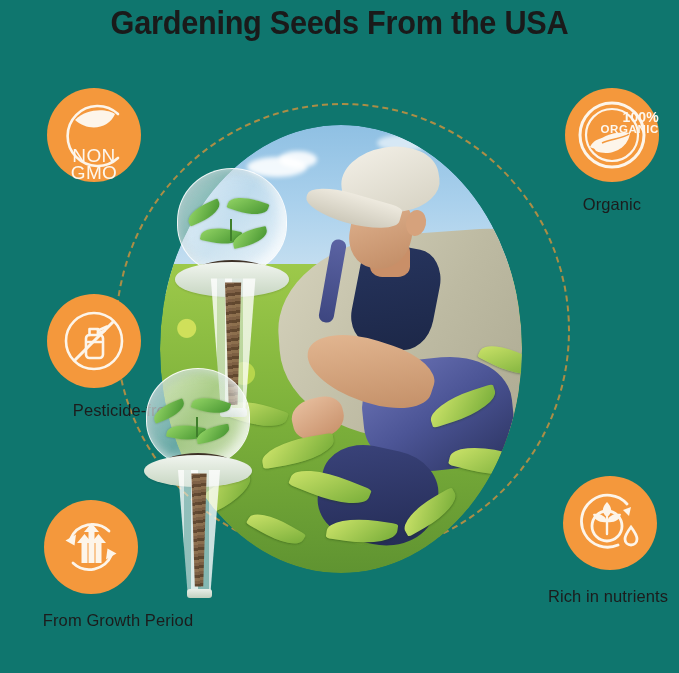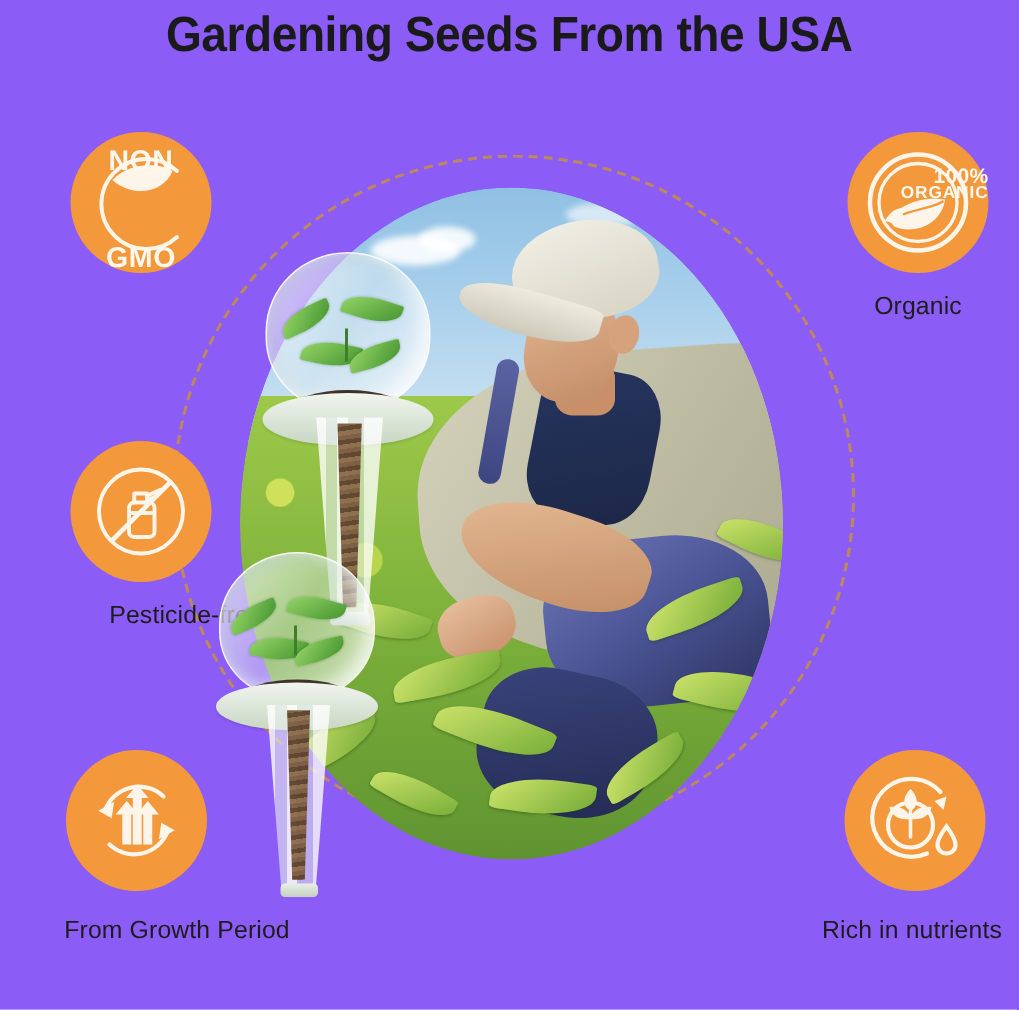--- a/index.html
+++ b/index.html
@@ -10,21 +10,21 @@
     background: #ffffff;
     font-family: "Liberation Sans", sans-serif;
     overflow: hidden;
     position: relative;
   }
 
   #infographic {
     position: relative;
     width: 679px;
     height: 673px;
-    background: #8b5cf6;
+    background: #0f766e;
   }
 
   
   .page-title {
     position: absolute;
     top: 4px;
     left: 0;
     width: 679px;
     text-align: center;
     font-family: "Liberation Sans", sans-serif;
@@ -285,30 +285,30 @@
   .g-growth   { left: 44px;  top: 500px; }
   .g-growth .badge-label   { left: -41px; top: 110px; text-align: center; }
 
   
   .g-organic  { left: 565px; top: 88px; }
   .g-organic .badge-label  { left: -68px; top: 106px; text-align: center; }
 
   .g-germ     { left: 568px; top: 294px; }
   .g-germ .badge-label     { left: -68px; top: 108px; text-align: center; }
 
-  .g-nutrients{ left: 563px; top: 500px; }
+  .g-nutrients{ left: 563px; top: 476px; }
   .g-nutrients .badge-label{ left: -70px; top: 110px; text-align: center; }
 
   .nongmo-text {
     position: absolute;
     left: 0; top: 0; width: 100%; height: 100%;
     display: flex; flex-direction: column;
-    align-items: center; justify-content: space-between;
+    align-items: center; justify-content: flex-end;
     color: #fdf7ee;
-    font-size: 19px; font-weight: bold;
+    font-size: 19px; font-weight: normal;
     line-height: 0.93;
     letter-spacing: 0.4px;
     padding-top: 11px;
     pointer-events: none;
   }
   .org-text {
     position: absolute;
     left: 0; top: 0; width: 100%; height: 100%;
     display: flex; flex-direction: column;
     align-items: flex-end; justify-content: flex-start;

